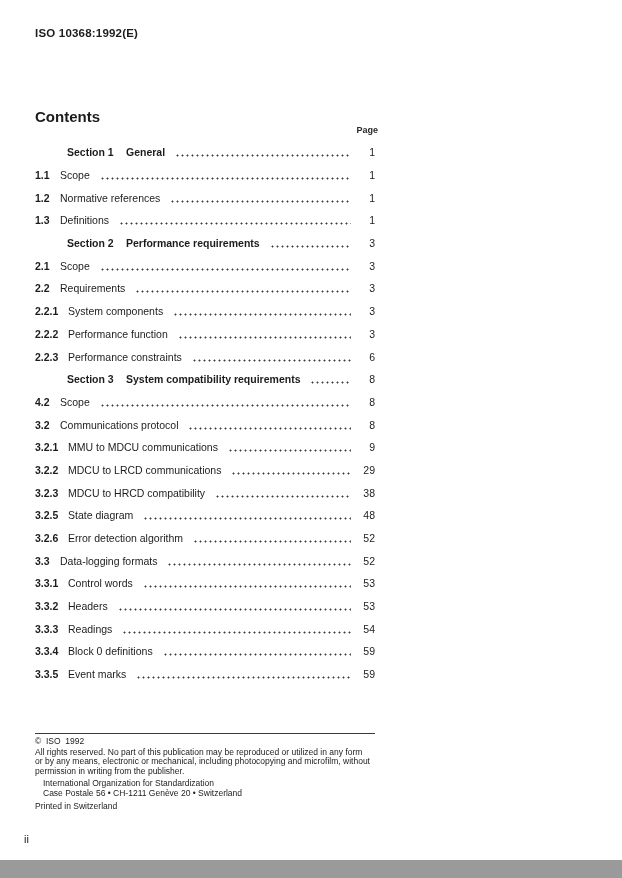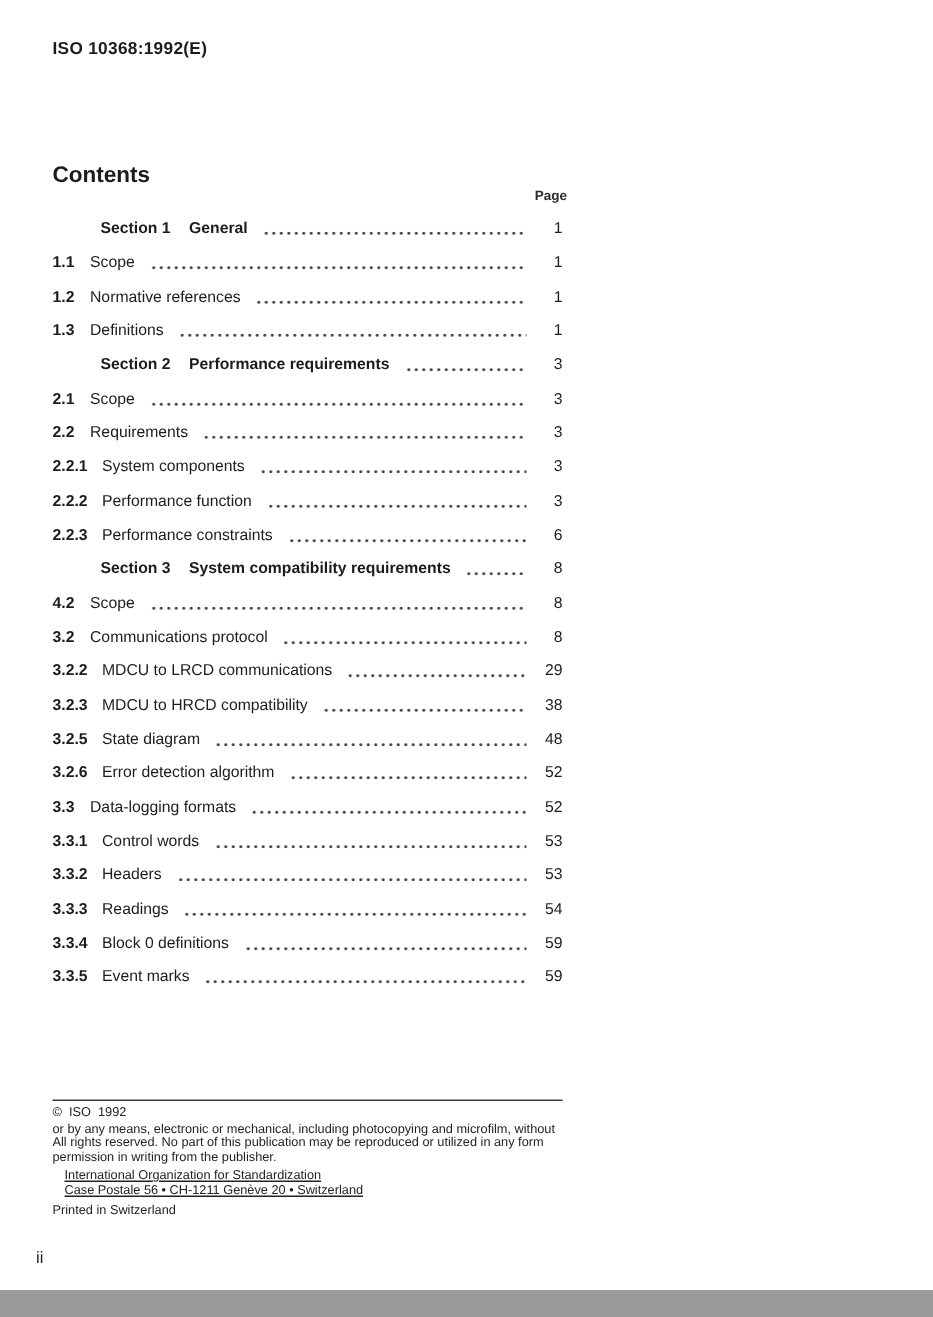--- a/index.html
+++ b/index.html
@@ -45,21 +45,21 @@
   .footer{
     position:absolute;left:35px;top:733px;width:420px;
     font-size:8.5px;line-height:9.5px;color:#222;
   }
   .footer-rule{
     border:none;border-top:1px solid #3a3a3a;
     width:340px;margin:0 0 3px 0;
   }
   .pre{white-space:pre;}
   .rights{margin-top:1px;}
-  .org-block{margin:3px 0 0 8px;text-decoration:underline;}
+  .org-block{margin:3px 0 0 8px;}
   .printed{margin-top:4px;}
   .folio{
     position:absolute;left:24px;top:833px;
     font-size:11px;color:#1c1c1c;
   }
 </style>
 </head>
 <body>
 
 <div class="page">
@@ -155,20 +155,26 @@
       <span class="pagenum">8</span>
     </div>
 
     <div class="toc-row l1">
       <span class="num">3.2</span>
       <span class="title">Communications protocol</span>
       <span class="leader"></span>
       <span class="pagenum">8</span>
     </div>
 
+    <div class="toc-row l2">
+      <span class="num">3.2.1</span>
+      <span class="title">MMU to MDCU communications</span>
+      <span class="leader"></span>
+      <span class="pagenum">9</span>
+    </div>
 
     <div class="toc-row l2">
       <span class="num">3.2.2</span>
       <span class="title">MDCU to LRCD communications</span>
       <span class="leader"></span>
       <span class="pagenum">29</span>
     </div>
 
     <div class="toc-row l2">
       <span class="num">3.2.3</span>
@@ -232,22 +238,22 @@
       <span class="title">Event marks</span>
       <span class="leader"></span>
       <span class="pagenum">59</span>
     </div>
   </div>
 
   <div class="footer">
     <hr class="footer-rule">
     <div class="pre">©  ISO  1992</div>
     <div class="rights">
+      <div>All rights reserved. No part of this publication may be reproduced or utilized in any form</div>
       <div>or by any means, electronic or mechanical, including photocopying and microfilm, without</div>
-      <div>All rights reserved. No part of this publication may be reproduced or utilized in any form</div>
       <div>permission in writing from the publisher.</div>
     </div>
     <div class="org-block">
       <div>International Organization for Standardization</div>
       <div>Case Postale 56 • CH-1211 Genève 20 • Switzerland</div>
     </div>
     <div class="printed">Printed in Switzerland</div>
   </div>
 
   <div class="folio">ii</div>

